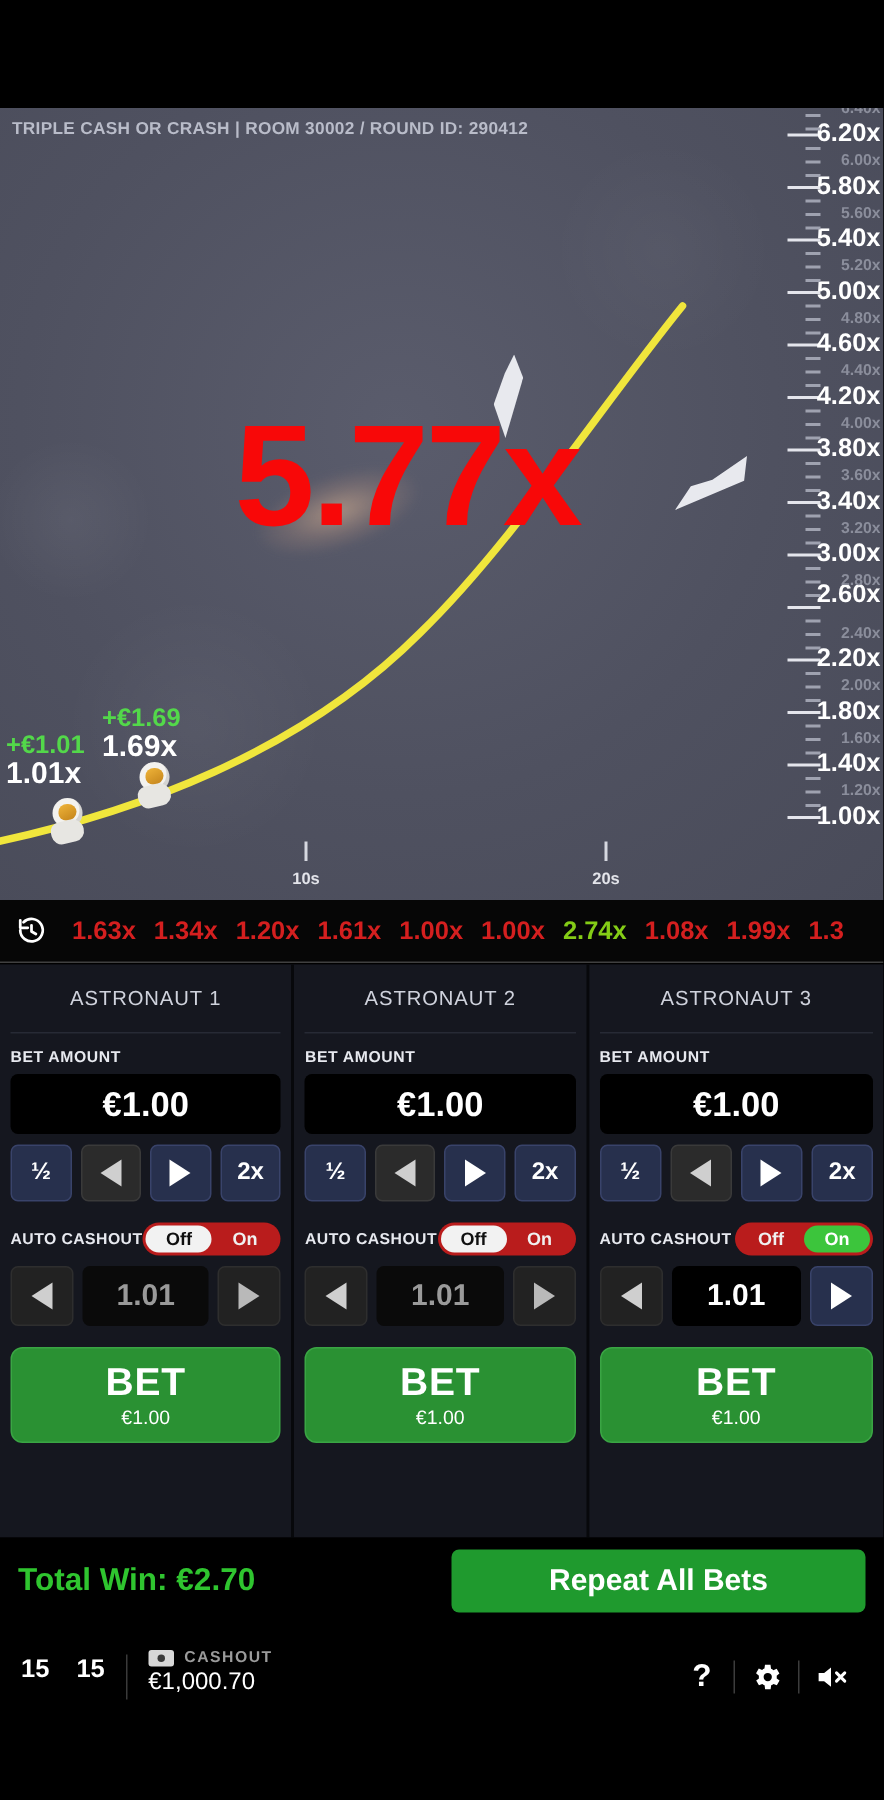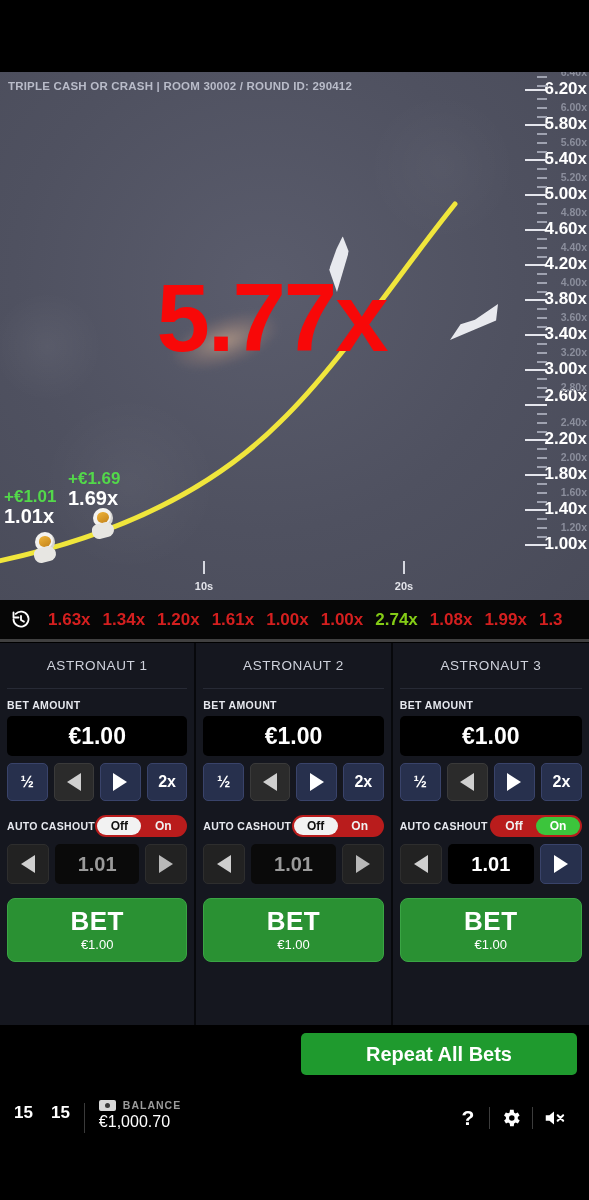--- a/index.html
+++ b/index.html
@@ -96,21 +96,21 @@
   .xtick { position: absolute; bottom: 26px; width: 2px; height: 13px; background: #d6d8e0; }
   .xlabel {
     position: absolute; bottom: 8px; transform: translateX(-50%);
     font-size: 11px; font-weight: bold; color: #e3e4ea;
   }
 
   
   .history {
     position: absolute; top: 600px; left: 0; width: 589px; height: 42px;
     background: #060606; display: flex; align-items: center; overflow: hidden;
-    border-bottom: 3px solid #404040;
+    border-bottom: 1px solid #404040;
   }
   .hist-icon {
     width: 42px; flex: 0 0 42px; display: flex; align-items: center; justify-content: center;
     color: #ffffff;
   }
   .hist-list { display: flex; align-items: center; gap: 12px; white-space: nowrap; padding-left: 6px; }
   .hist-item { font-size: 17px; font-weight: bold; color: #d41f1f; }
   .hist-item.win { color: #84cc16; }
 
   
@@ -498,33 +498,34 @@
           </div>
       </div>
       <div class="bet-btn">
         <span class="big">BET</span>
         <span class="small">€1.00</span>
       </div>
     </div>
   </div>
 
   <div class="winrow">
+    <div class="total-win">Total Win: €2.70</div>
     <div class="repeat-btn">Repeat All Bets</div>
   </div>
 
   <div class="statusbar">
     <div class="counters">
       <span>15</span>
       <span>15</span>
     </div>
     <div class="vdiv"></div>
     <div class="balance-block">
       <div class="bal-top">
         <span class="money-icon"></span>
-        <span class="bal-label">BALANCE</span>
+        <span class="bal-label">CASHOUT</span>
       </div>
       <div class="bal-val">€1,000.70</div>
     </div>
     <div class="right-icons">
       <div class="ricon">?</div>
       <div class="isep"></div>
       <div class="ricon">
         <svg width="22" height="22" viewBox="0 0 24 24" fill="#fff">
           <path d="M19.4 13a7.8 7.8 0 0 0 0-2l2-1.6-2-3.4-2.4 1a7.6 7.6 0 0 0-1.7-1L14.9 3h-4l-.4 2.9a7.6 7.6 0 0 0-1.7 1l-2.4-1-2 3.4L6.5 11a7.8 7.8 0 0 0 0 2l-2 1.6 2 3.4 2.4-1c.5.4 1.1.8 1.7 1l.4 2.9h4l.4-2.9c.6-.2 1.2-.6 1.7-1l2.4 1 2-3.4-2-1.6z"></path>
           <circle cx="12.9" cy="12" r="3" fill="#000"></circle>

